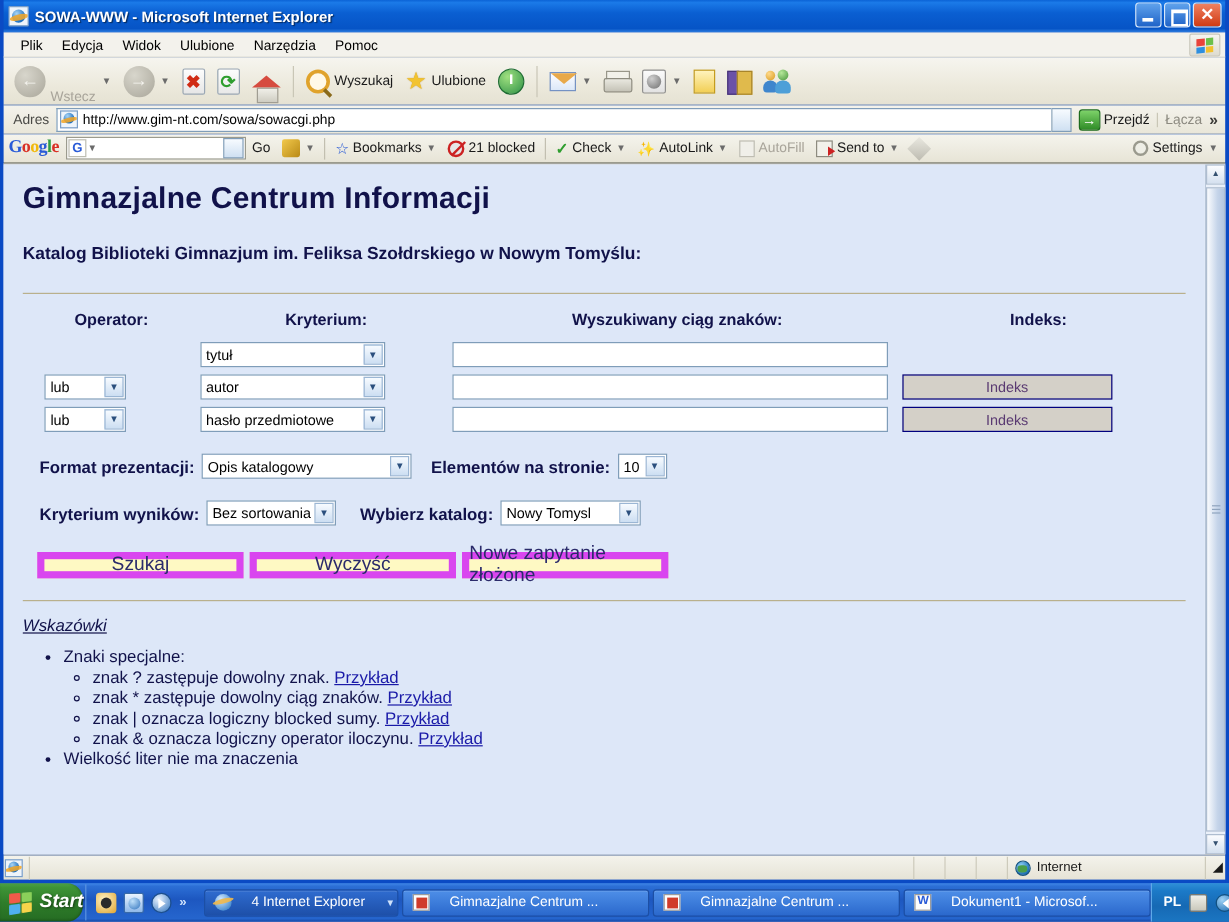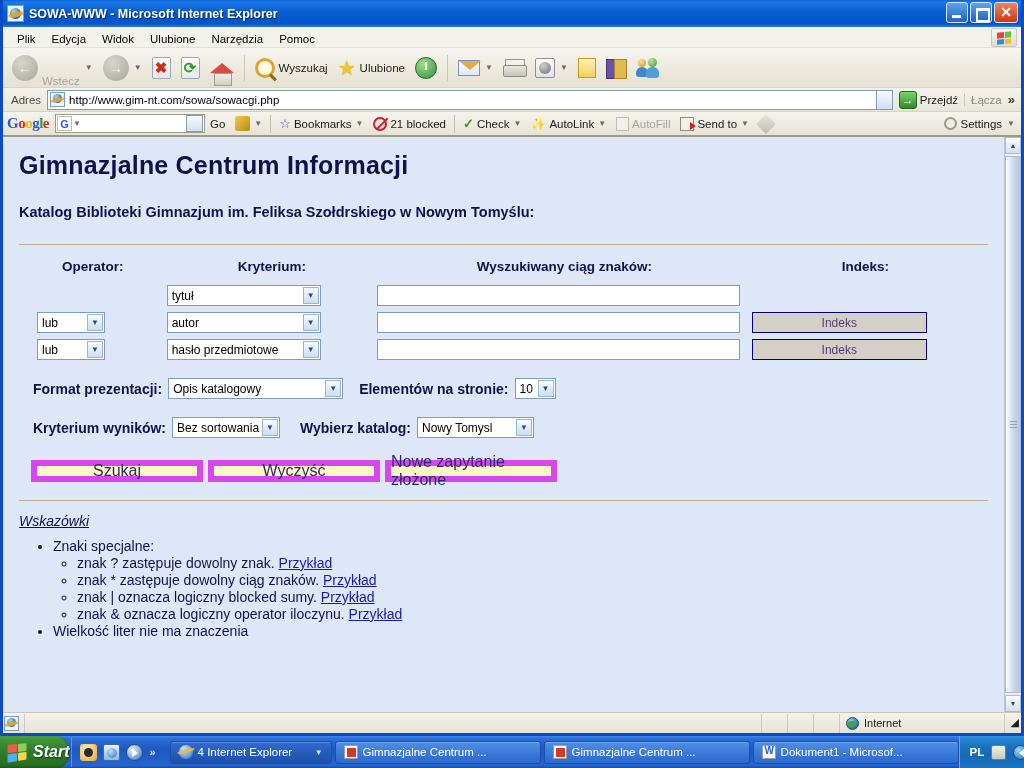--- a/index.html
+++ b/index.html
@@ -493,21 +493,21 @@
   .ql.b::after{content:"";position:absolute;left:3px;top:3px;width:10px;height:10px;
     border-radius:50%; background: radial-gradient(circle at 35% 30%,#bfe0fa,#2f72bd);}
   .ql.c { border-radius:50%; background: radial-gradient(circle at 35% 30%,#e9f3ff,#2f72bd);
     border:1px solid #1d4f8c; position:relative;}
   .ql.c::after{content:"";position:absolute;left:5px;top:4px;
     border-left:6px solid #fff;border-top:4px solid transparent;border-bottom:4px solid transparent;}
   .ql-chev { color:#cfe2fb; font-size:11px; font-weight:bold; }
 
   .tasks { display:flex; align-items:center; gap: 3px; padding-left: 6px; flex: 1; }
   .task {
-    height: 23px; display: flex; align-items: center; gap: 5px;
+    height: 23px; display: flex; align-items: center; gap: 17px;
     padding: 0 8px;
     border-radius: 3px;
     color: #fff; font-size: 11.5px; white-space: nowrap;
     background: linear-gradient(to bottom,#4e8fe8,#2a68cc);
     border: 1px solid #1c4fa5;
     box-shadow: inset 0 1px 0 rgba(255,255,255,.2);
   }
   .task.wide { width: 206px; }
   .task.ie { width: 162px; background: linear-gradient(to bottom,#2f6cd0,#1d4fa8); }
   .task-caret { margin-left: auto; font-size: 8px; color: #cfe2fb; }

